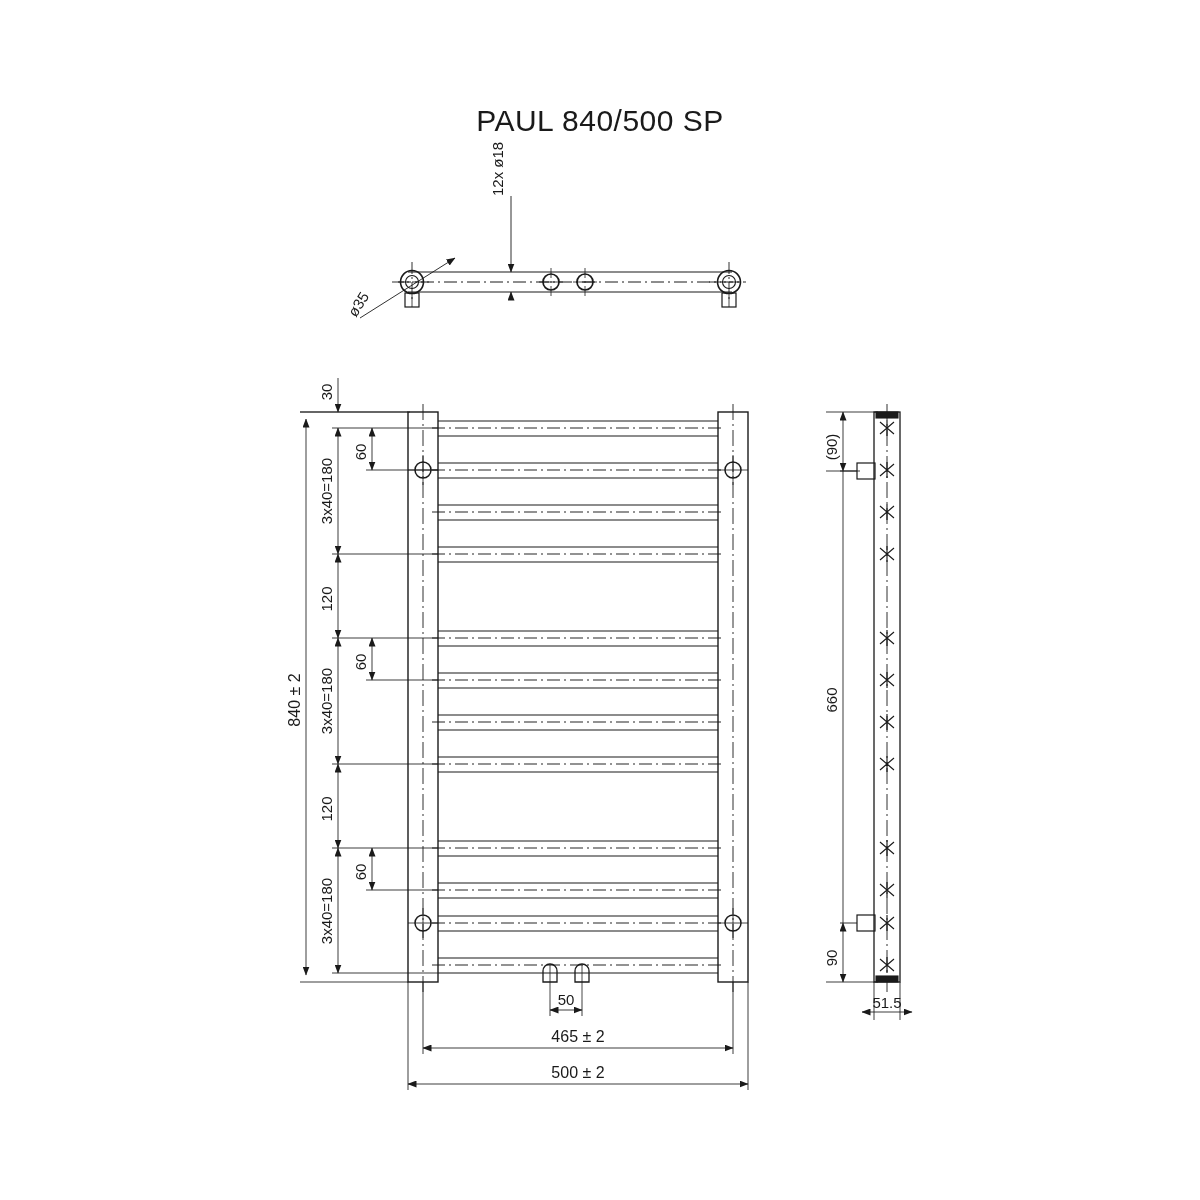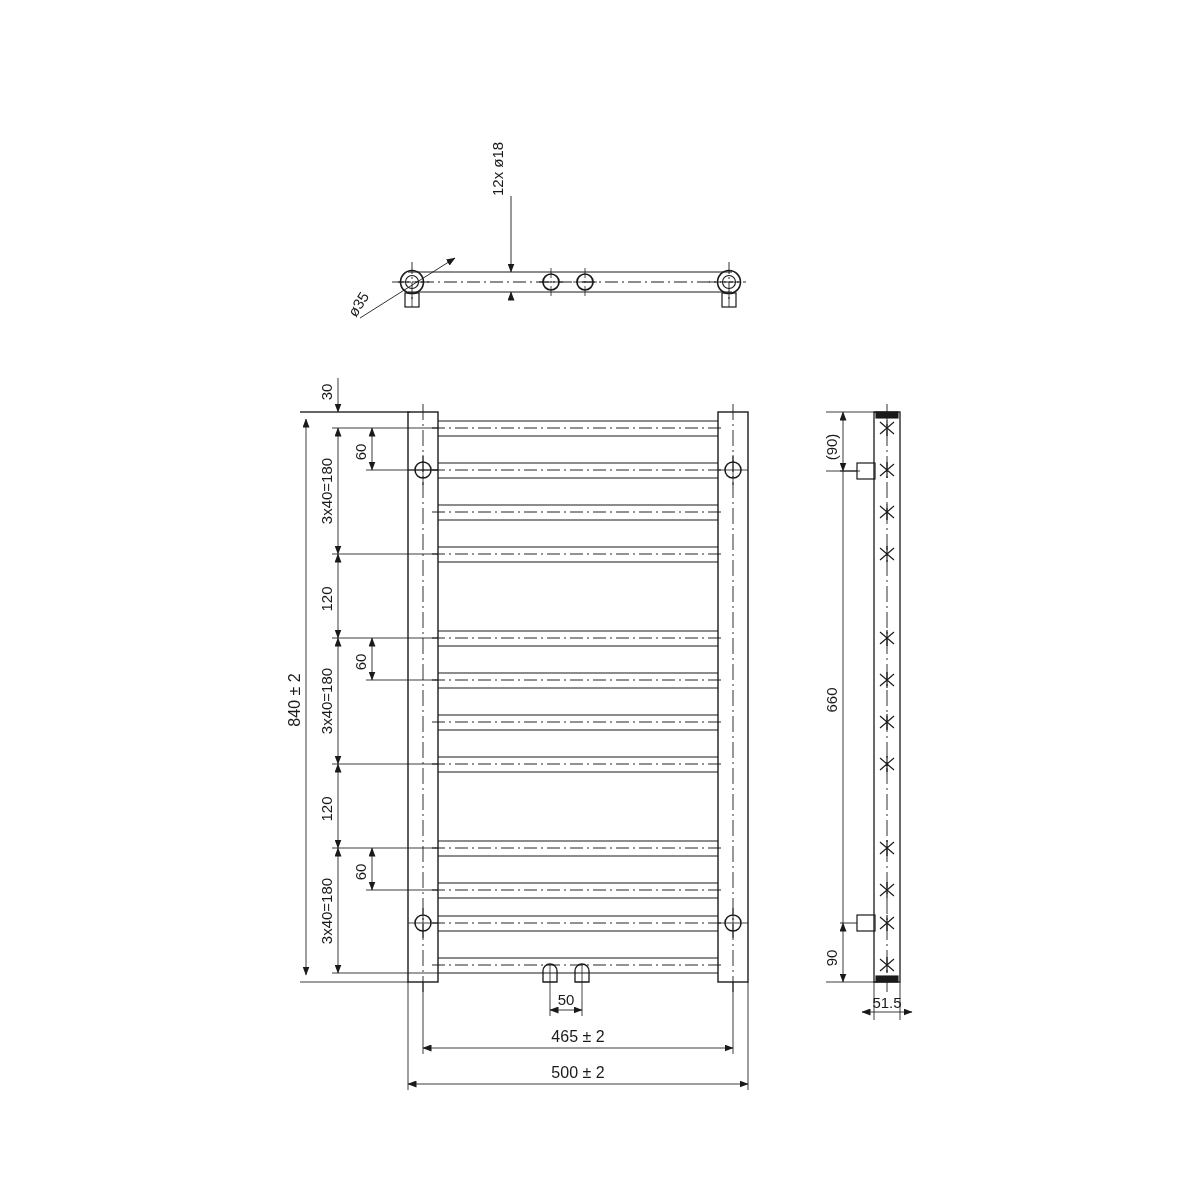--- a/index.html
+++ b/index.html
@@ -12,20 +12,23 @@
   }
   #drawing-root{position:absolute;left:0;top:0;width:1200px;height:1200px;}
   svg{display:block;}
   .dimtxt{font-family:"Liberation Sans", sans-serif;font-size:15px;fill:#1a1a1a;}
 </style>
 </head>
 <body>
 
 <div id="drawing-root">
 
+  <div style="position:absolute;left:0;top:104px;width:1200px;text-align:center;">
+    <span style="font-size:30px;letter-spacing:0.5px;">PAUL 840/500 SP</span>
+  </div>
 
   <svg width="1200" height="1200" viewBox="0 0 1200 1200" style="position:absolute;left:0;top:0;">
     <defs>
       <marker id="ar" markerWidth="9" markerHeight="7" refX="8.5" refY="3.5" orient="auto" markerUnits="userSpaceOnUse">
         <path d="M0,0 L9,3.5 L0,7 z" fill="#1a1a1a"></path>
       </marker>
       <marker id="arR" markerWidth="9" markerHeight="7" refX="0.5" refY="3.5" orient="auto" markerUnits="userSpaceOnUse">
         <path d="M9,0 L0,3.5 L9,7 z" fill="#1a1a1a"></path>
       </marker>
     </defs>

